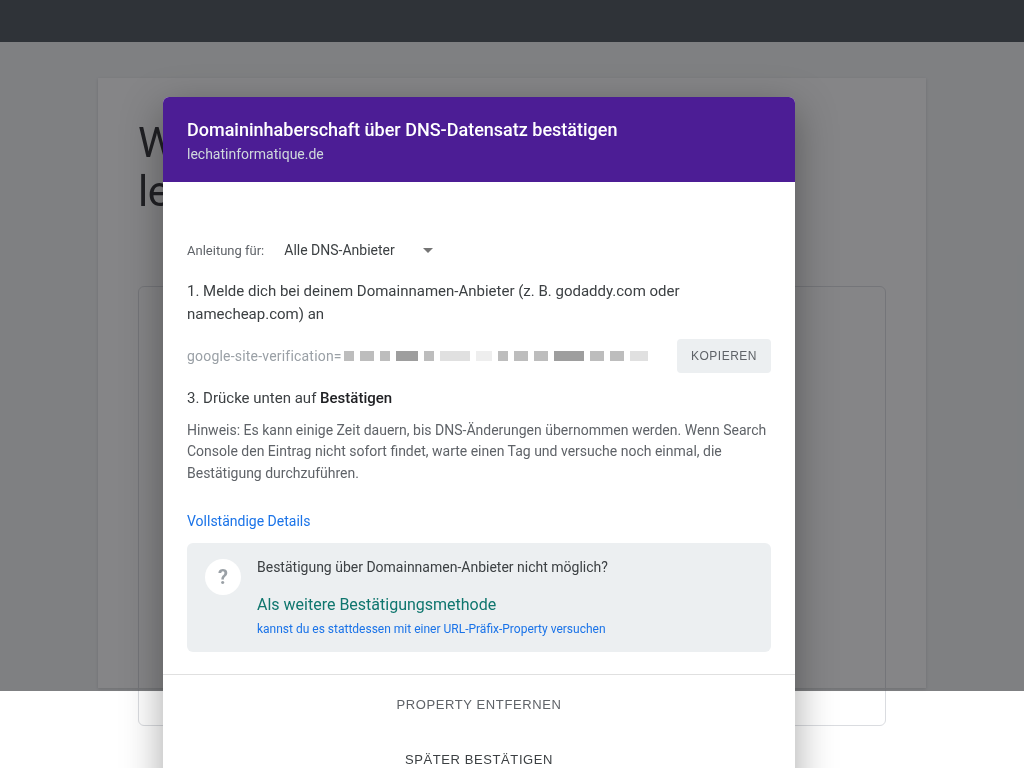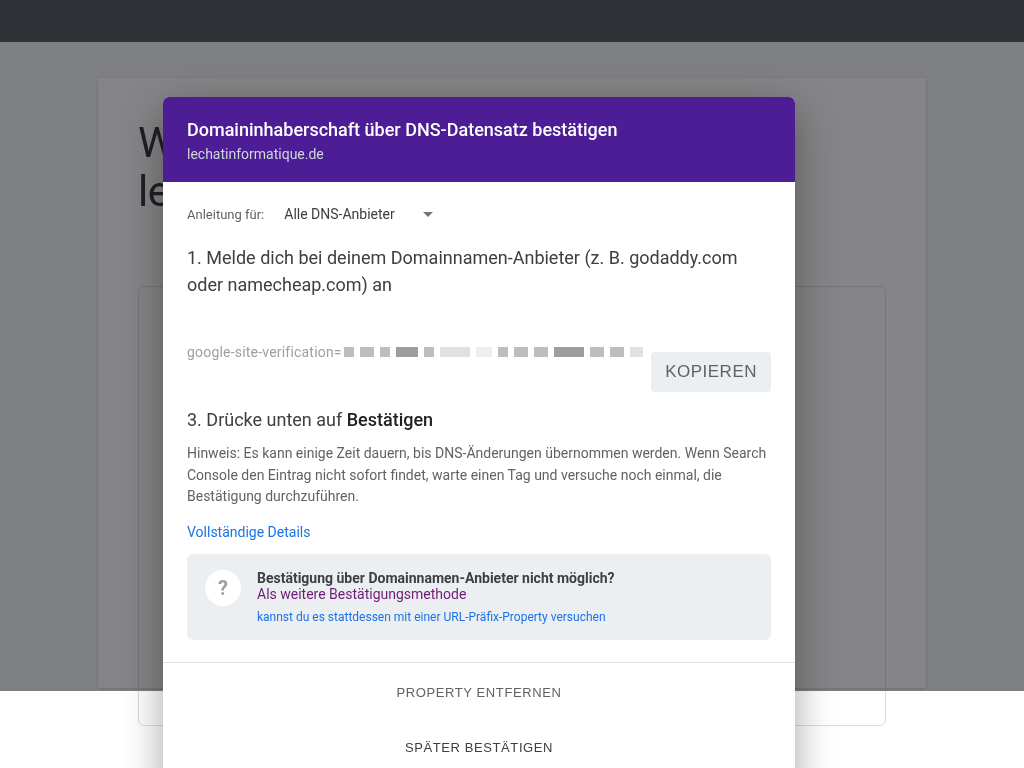--- a/index.html
+++ b/index.html
@@ -56,35 +56,35 @@
   }
   .modal-header {
     background: #4c1d95;
     color: #fff;
     padding: 22px 24px 20px;
   }
   .modal-header .title { font-size: 18px; font-weight: 500; }
   .modal-header .subtitle { font-size: 14px; color: #cfd8dc; margin-top: 6px; }
 
   .modal-body { padding: 20px 24px 22px; }
-  .provider-row { display: flex; align-items: center; gap: 18px; margin-bottom: 18px; }
+  .provider-row { display: flex; align-items: center; gap: 18px; margin-bottom: 18px; margin-top: 36px; }
   .provider-row .label { font-size: 13px; color: #5f6368; }
   .provider-select {
     display: inline-flex; align-items: center; gap: 28px;
     font-size: 14px; color: #3c4043; cursor: pointer;
     padding: 4px 2px;
   }
   .provider-select .chev {
     width: 0; height: 0;
     border-left: 5px solid transparent;
     border-right: 5px solid transparent;
     border-top: 5px solid #757575;
   }
 
-  .step { font-size: 18px; margin: 10px 0; color: #3c4043; line-height: 1.5; }
+  .step { font-size: 15px; margin: 10px 0; color: #3c4043; line-height: 1.5; }
   .step b { font-weight: 500; color: #202124; }
 
   .txt-row {
     display: flex; align-items: center; gap: 8px;
     margin: 14px 0 14px;
   }
   .txt-value {
     flex: 1;
     color: #9aa0a6;
     font-size: 14px;
@@ -96,42 +96,42 @@
   }
   .redaction {
     display: inline-flex; gap: 6px; margin-left: 2px; align-items: center;
   }
   .redaction i {
     display: inline-block; height: 10px; background: #bdbdbd;
   }
   .copy-btn {
     background: #eceff1; color: #5f6368;
     border: none; border-radius: 4px;
-    padding: 10px 14px; font-size: 17px; font-weight: 500;
-    letter-spacing: .5px; cursor: pointer; margin-top: 40px;
+    padding: 10px 14px; font-size: 12px; font-weight: 500;
+    letter-spacing: .5px; cursor: pointer;
   }
 
   .hint { color: #5f6368; font-size: 14px; line-height: 1.55; margin-top: 10px; }
-  .details-link { display: inline-block; margin-top: 16px; color: #1a73e8; font-size: 14px; cursor: pointer; }
+  .details-link { display: inline-block; margin-top: 28px; color: #1a73e8; font-size: 14px; cursor: pointer; }
 
   .info-box {
     margin-top: 14px;
     background: #eceff1;
     border-radius: 6px;
     padding: 16px 18px;
     display: flex; gap: 16px; align-items: flex-start;
   }
   .info-icon {
     width: 36px; height: 36px; border-radius: 50%;
     background: #fff; color: #9aa0a6;
     display: flex; align-items: center; justify-content: center;
     font-size: 20px; font-weight: 700; flex: 0 0 36px;
   }
-  .info-text .info-title { font-weight: 700; color: #3c4043; font-size: 14px; }
-  .info-text .info-sub { color: #701a75; font-size: 14px; margin-top: 0; }
+  .info-text .info-title { font-weight: 400; color: #3c4043; font-size: 14px; }
+  .info-text .info-sub { color: #0f766e; font-size: 16px; margin-top: 20px; }
   .info-text .info-link { color: #1a73e8; font-size: 12px; margin-top: 8px; display: inline-block; cursor: pointer; }
 
   .modal-actions {
     border-top: 1px solid #e0e0e0;
     padding: 14px 18px;
     display: flex; align-items: center;
     gap: 12px;
     flex-direction: column;
   }
   .modal-actions .spacer { flex: 1; }

